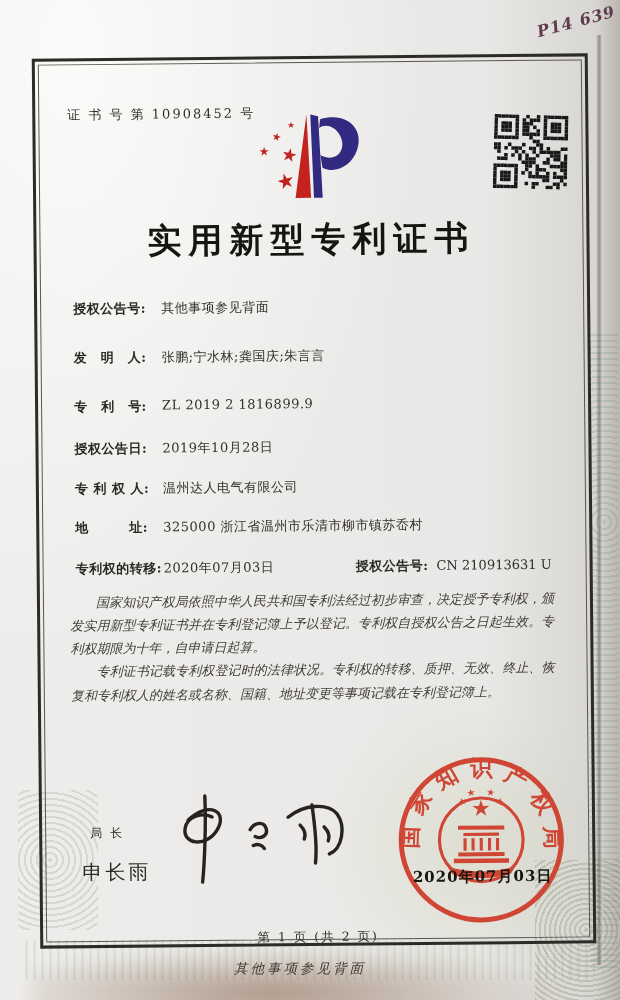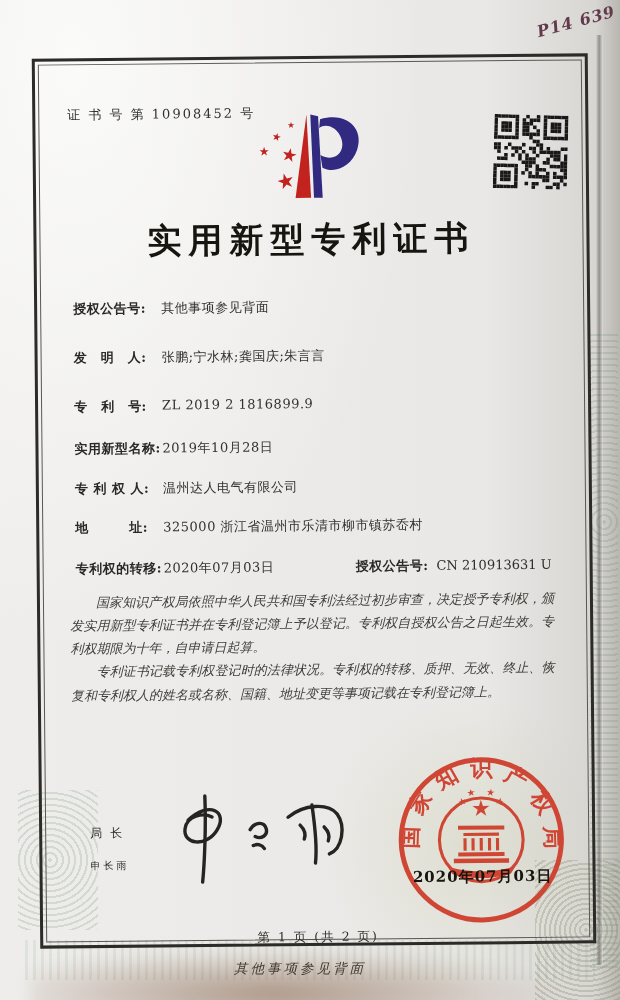--- a/index.html
+++ b/index.html
@@ -53,21 +53,21 @@
   .field-label{position:absolute;left:0;font-weight:600;color:#2b2925;letter-spacing:.5px}
   .field-value{position:absolute;left:88px;color:#33312c;letter-spacing:.5px}
   .pair2{position:absolute;left:280px}
   .pair2 .lbl{font-weight:600;color:#2b2925;margin-right:4px;letter-spacing:.5px}
 
   #body-text{left:30px;top:530px;width:484px;font-size:13px;line-height:1.78;
     font-style:italic;color:#403e39;text-align:justify}
   #body-text p{text-indent:2em}
 
   #signer-title{left:48px;top:764px;font-size:12px;letter-spacing:8px;color:#2e2c28}
-  #signer-name{left:48px;top:798px;font-size:10px;letter-spacing:3px;color:#2e2c28}
+  #signer-name{left:40px;top:798px;font-size:20px;letter-spacing:3px;color:#2e2c28}
   #signature{left:112px;top:726px;width:210px;height:110px}
 
   #seal{left:350px;top:697px;width:178px;height:178px;opacity:.93;mix-blend-mode:multiply}
   #seal-date{left:350px;top:810px;width:180px;text-align:center;font-size:15px;
     font-weight:bold;color:#17150f;letter-spacing:1px;z-index:3}
 
   #page-footer{left:0;top:870px;width:100%;text-align:center;font-size:12.5px;
     letter-spacing:2px;color:#33312d}
   #back-note{position:absolute;left:150px;top:960px;width:300px;text-align:center;
     font-size:13.5px;font-style:italic;letter-spacing:3px;color:#33312c}
@@ -341,21 +341,21 @@
     </div>
     <div class="field-row" style="top:288px">
       <span class="field-label">发　明　人:</span>
       <span class="field-value">张鹏;宁水林;龚国庆;朱言言</span>
     </div>
     <div class="field-row" style="top:337px">
       <span class="field-label">专　利　号:</span>
       <span class="field-value">ZL 2019 2 1816899.9</span>
     </div>
     <div class="field-row" style="top:379px">
-      <span class="field-label">实用新型名称:</span>
+      <span class="field-label">授权公告日:</span>
       <span class="field-value">2019年10月28日</span>
     </div>
     <div class="field-row" style="top:419px">
       <span class="field-label">专 利 权 人:</span>
       <span class="field-value">温州达人电气有限公司</span>
     </div>
     <div class="field-row" style="top:458px">
       <span class="field-label">地　　　址:</span>
       <span class="field-value">325000 浙江省温州市乐清市柳市镇苏岙村</span>
     </div>

